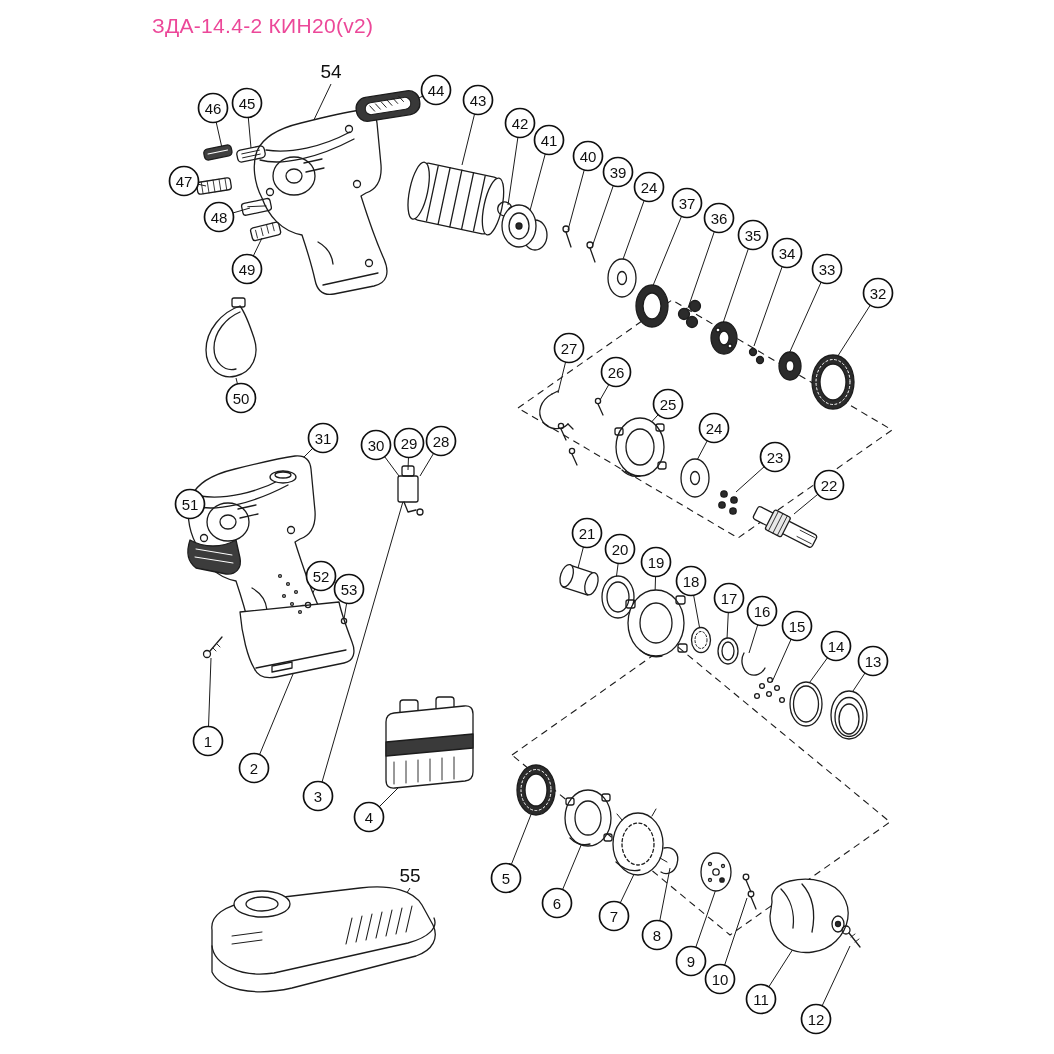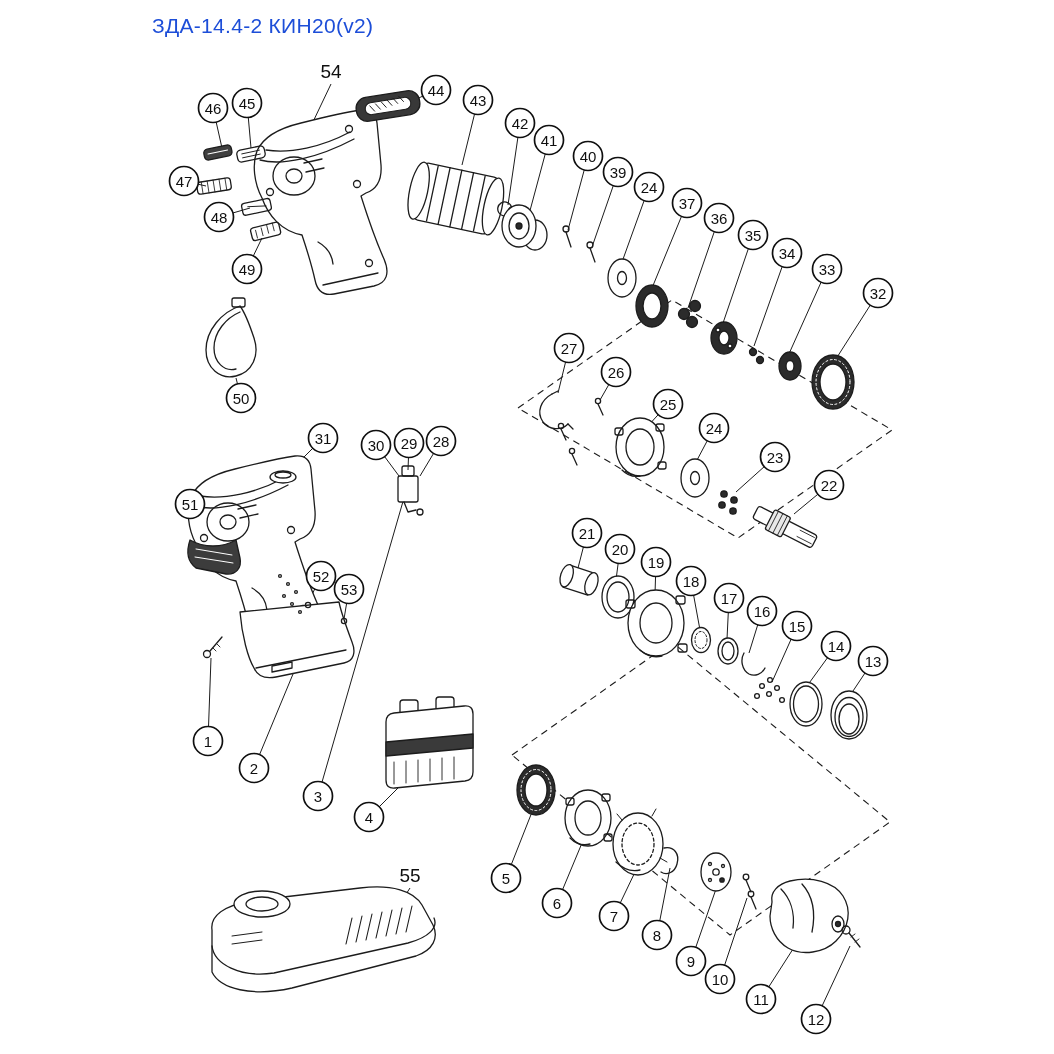--- a/index.html
+++ b/index.html
@@ -1,19 +1,19 @@
 <!DOCTYPE html>
 <html><head>
 <meta charset="utf-8">
 <style>
   html,body{margin:0;padding:0}
   body{width:1054px;height:1054px;background:#ffffff;position:relative;overflow:hidden;
        font-family:"Liberation Sans",sans-serif}
   #page-title{position:absolute;left:152px;top:14px;margin:0;font-size:21px;font-weight:normal;
-              color:#1d4ed8;letter-spacing:.3px}
+              color:#ec4899;letter-spacing:.3px}
   #diagram{position:absolute;left:0;top:0}
   .art *{stroke:#1c1c1c;stroke-width:1.3;fill:none;stroke-linecap:round;stroke-linejoin:round}
   .boxes polygon{stroke:#1c1c1c;stroke-width:1.1;fill:none;stroke-dasharray:7 5}
   #leader-layer line{stroke:#1c1c1c;stroke-width:1}
   #callout-layer circle{fill:#ffffff;stroke:#0f0f0f;stroke-width:1.7}
   #callout-layer text{font:15px "Liberation Sans",sans-serif;fill:#0f0f0f;text-anchor:middle}
   #callout-layer text.plain{font-size:19px}
 </style>
 </head>
 <body>

